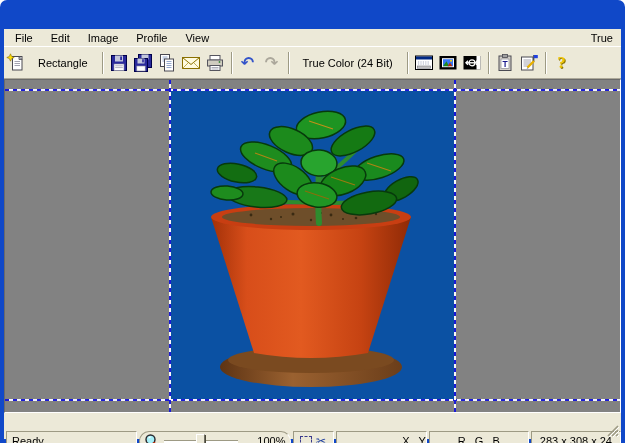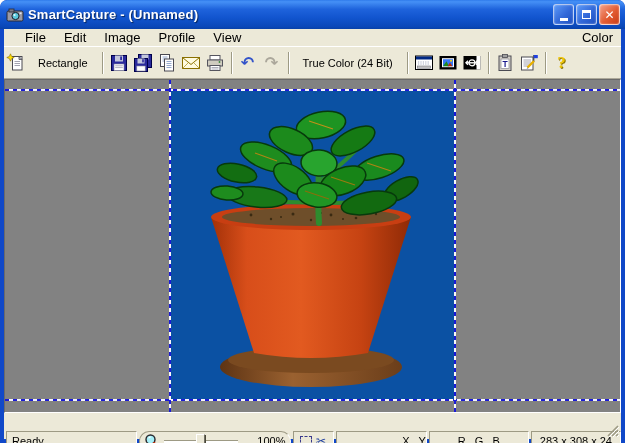--- a/index.html
+++ b/index.html
@@ -27,22 +27,22 @@
     background:linear-gradient(135deg,#5D9AF8 0%,#3268D8 55%,#1E4FC0 100%);
     box-shadow:inset 0 0 2px rgba(255,255,255,.5);
   }
   .tbtn.close { background:linear-gradient(135deg,#F4A088 0%,#E25B32 55%,#C83A14 100%); }
   .glyph-min { width:8px; height:3px; background:#fff; margin-top:9px; }
   .glyph-max { width:9px; height:9px; border:1px solid #fff; border-top:3px solid #fff; }
   .glyph-close { color:#fff; font-family:"DejaVu Sans", sans-serif; font-size:12px; font-weight:bold; line-height:1; }
   
   .menubar {
     position:absolute; left:4px; top:29px; width:617px; height:17px;
-    background:#ECE9D8; display:flex; align-items:center; font-size:13px; color:#000;
-    padding-left:12px;
+    background:#ECE9D8; display:flex; align-items:center; font-size:11px; color:#000;
+    padding-left:2px;
   }
   .menu-item { padding:1px 9px; cursor:default; }
   .menu-help { margin-left:auto; padding:1px 8px; }
   
   .toolbar {
     position:absolute; left:4px; top:46px; width:617px; height:33px;
     background:#ECE9D8; border-top:1px solid #FFFFFF; border-bottom:1px solid #ACA899;
     display:flex; align-items:center; padding-left:0;
   }
   .tool-btn {
@@ -93,49 +93,28 @@
   .zoom-pct { margin-left:auto; }
   .marquee-glyph { width:12px; height:10px; border:1px dashed #3A3A8C; }
   .scissors-c { color:#2040A0; font-family:"DejaVu Sans", sans-serif; font-size:12px; line-height:1; }
   .grip { position:absolute; right:1px; bottom:1px; width:15px; height:15px; }
 </style>
 </head>
 <body>
 
 <div class="window">
 
-  <div class="titlebar">
-    <svg class="title-icon" viewBox="0 0 18 18">
-      <rect x="1" y="5" width="16" height="10" rx="1.5" fill="#9A9AA6" stroke="#2A2A34" stroke-width="1"></rect>
-      <rect x="3" y="3" width="5" height="3" fill="#7A7A88" stroke="#2A2A34" stroke-width="0.8"></rect>
-      <circle cx="9.5" cy="10" r="3.6" fill="#5AC8DC" stroke="#1A1A24" stroke-width="1"></circle>
-      <circle cx="8.5" cy="9" r="1.1" fill="#E8F8FC"></circle>
-      <rect x="13.5" y="6.5" width="2" height="1.6" fill="#E8E8F0"></rect>
-    </svg>
-    <span class="title-text">SmartCapture - (Unnamed)</span>
-    <span class="title-buttons">
-      <span class="tbtn">
-          <span class="glyph-min"></span>
-        </span>
-      <span class="tbtn">
-          <span class="glyph-max"></span>
-        </span>
-      <span class="tbtn close">
-          <span class="glyph-close">✕</span>
-        </span>
-    </span>
-  </div>
 
   <div class="menubar">
     <span class="menu-item">File</span>
     <span class="menu-item">Edit</span>
     <span class="menu-item">Image</span>
     <span class="menu-item">Profile</span>
     <span class="menu-item">View</span>
-    <span class="menu-item menu-help">Color</span>
+    <span class="menu-item menu-help">True</span>
   </div>
 
   <div class="toolbar">
 
     <span class="tool-btn">
       <svg width="20" height="20" viewBox="0 0 20 20">
         <rect x="6.5" y="3.5" width="9.5" height="13.5" fill="#FFFFFF" stroke="#4A4A52" stroke-width="1"></rect>
         <path d="M13 3.5 L16 6.5 L13 6.5 Z" fill="#C8C8D0" stroke="#4A4A52" stroke-width="0.8"></path>
         <path d="M8.5 8.5 H14 M8.5 10.5 H14 M8.5 12.5 H14" stroke="#9A9AA8" stroke-width="0.9"></path>
         <path d="M4.5 0.8 L5.6 3.4 L8.2 4.5 L5.6 5.6 L4.5 8.2 L3.4 5.6 L0.8 4.5 L3.4 3.4 Z" fill="#FFE000" stroke="#8A6E00" stroke-width="0.6"></path>

